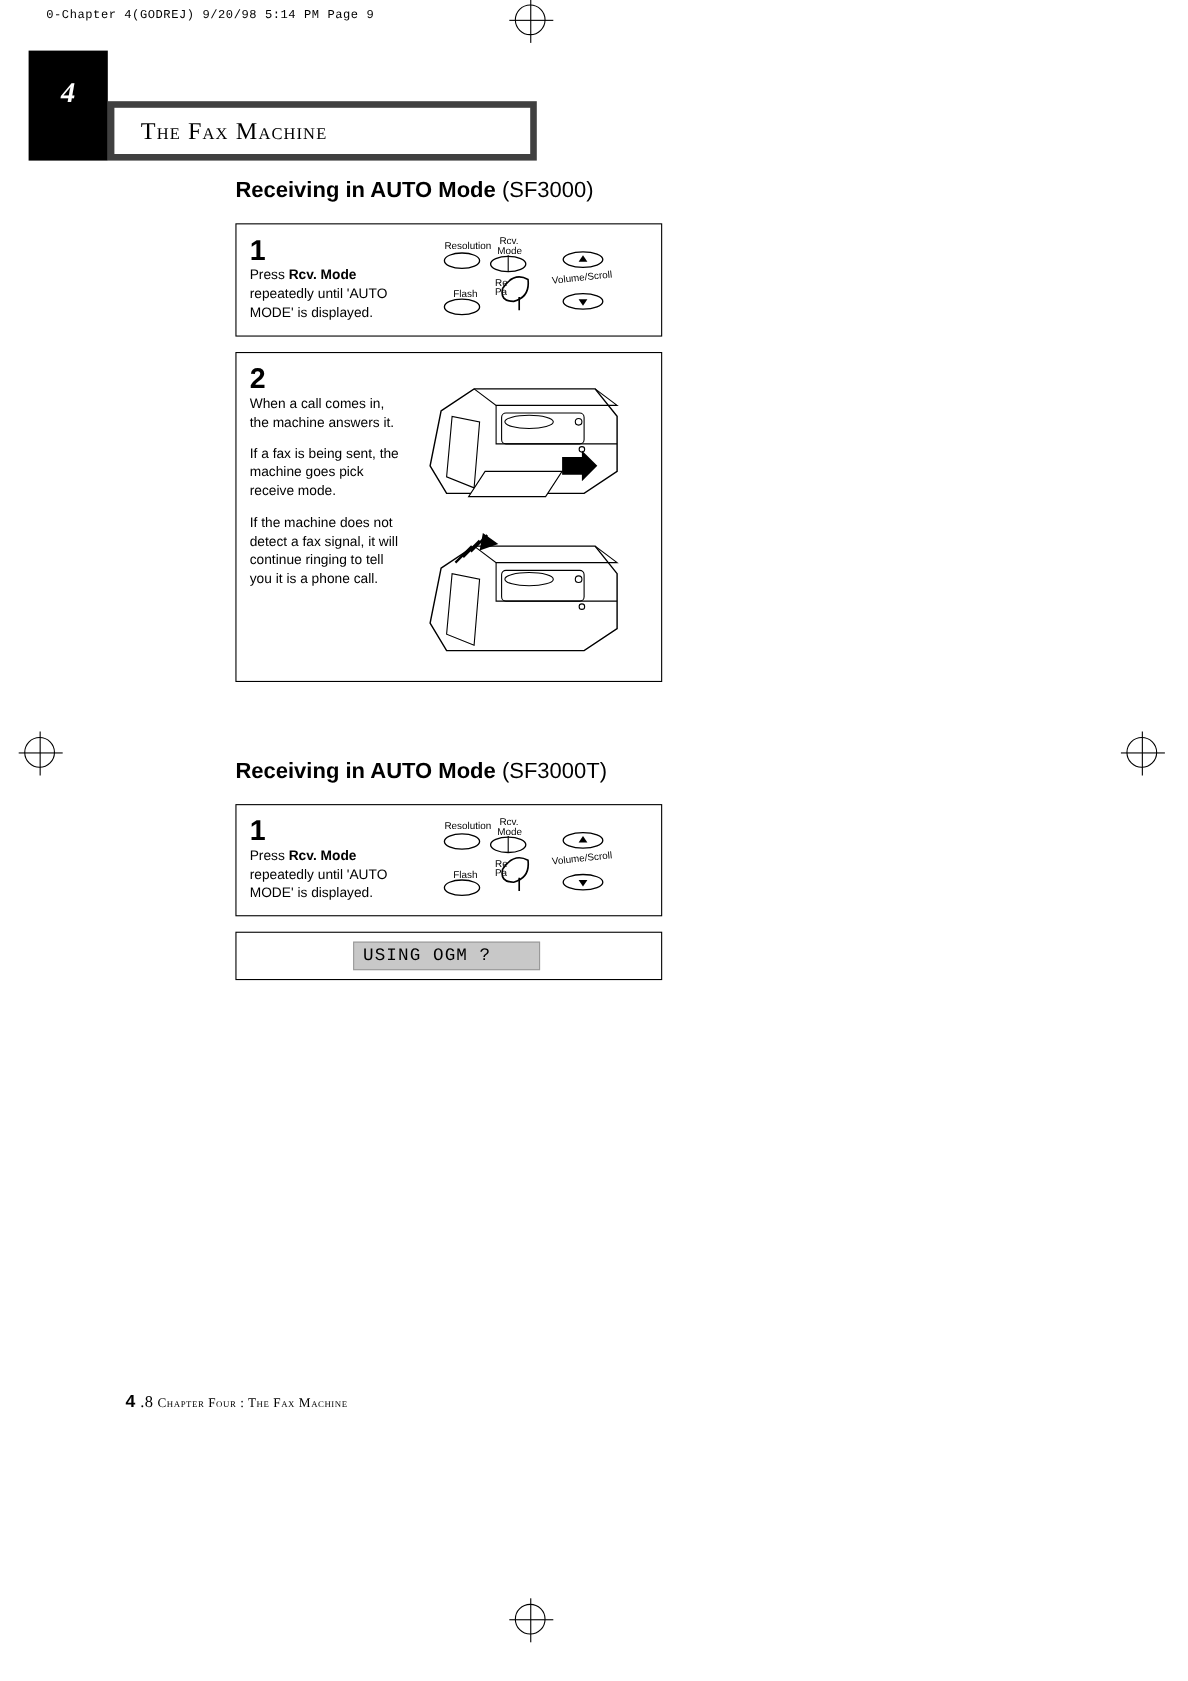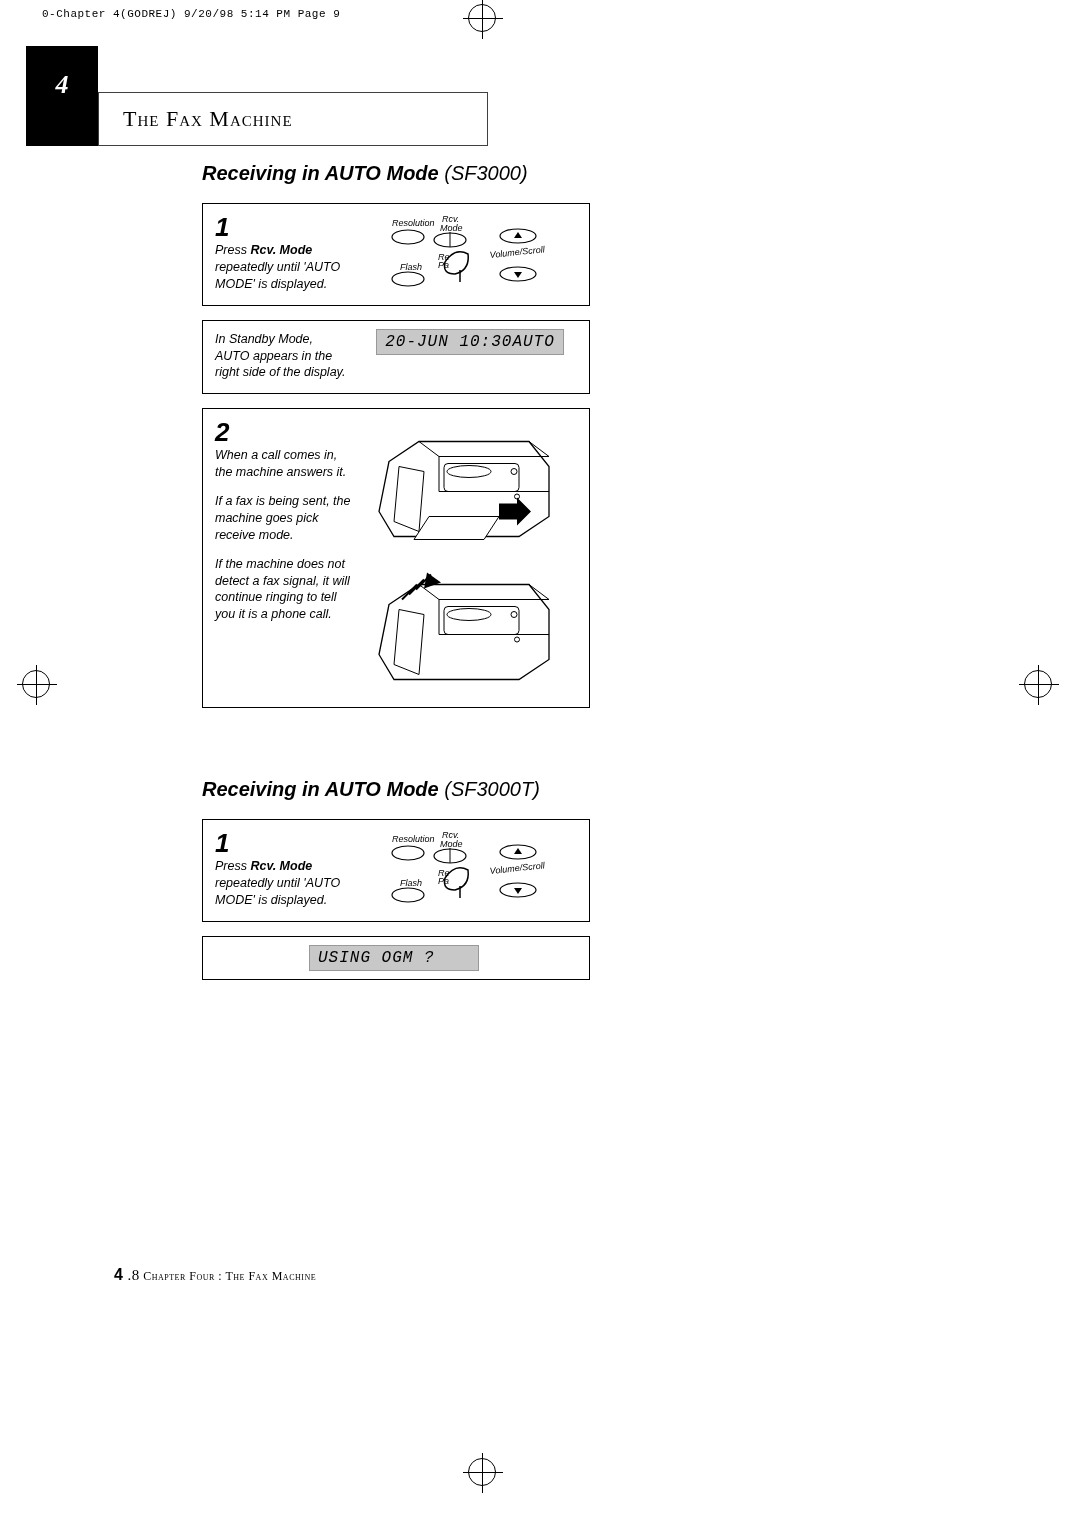--- a/index.html
+++ b/index.html
@@ -74,36 +74,35 @@
     font-style: italic;
     font-size: 26px;
     padding-top: 24px;
     font-family: Georgia, serif;
   }
 
   .header-box {
     position: absolute;
     top: 60px; left: 72px;
     width: 390px; height: 54px;
-    border: 1px solid #404040;
+    border: 6px solid #404040;
     padding-left: 24px;
     display: flex; align-items: center;
   }
   .header-box span {
     font-family: Georgia, 'Times New Roman', serif;
     font-size: 22px;
     font-variant: small-caps;
     letter-spacing: 1px;
   }
 
   .content {
     position: absolute;
-    top: 130px; left: 176px;
+    top: 130px; left: 188px;
     width: 700px;
-    font-style: italic;
   }
 
   h2.section {
     font-family: Arial, sans-serif;
     font-size: 20px;
     font-weight: bold;
     margin-bottom: 18px;
   }
   h2.section .model {
     font-weight: normal;
@@ -248,28 +247,20 @@
           <text x="68" y="56" class="btn-label" font-size="8">Pa</text>
           <text x="120" y="46" class="btn-label" transform="rotate(-6 120 46)">Volume/Scroll</text>
           <ellipse cx="148" cy="24" rx="18" ry="7" fill="none" stroke="#000" stroke-width="1.2"></ellipse>
           <polygon points="148,20 152,26 144,26" fill="#000"></polygon>
           <ellipse cx="148" cy="62" rx="18" ry="7" fill="none" stroke="#000" stroke-width="1.2"></ellipse>
           <polygon points="148,66 152,60 144,60" fill="#000"></polygon>
         </svg>
       </div>
     </div>
 
-    <div class="step-box">
-      <div class="step-left">
-        <span>In Standby Mode, AUTO appears in the right side of the display.</span>
-      </div>
-      <div class="step-right">
-        <div class="lcd">20-JUN 10:30AUTO</div>
-      </div>
-    </div>
 
     <div class="step-box tall" style="position:relative;">
       <div class="step-left">
         <span class="step-num">2</span>
         <div>When a call comes in, the machine answers it.</div>
         <div class="para-gap">If a fax is being sent, the machine goes pick receive mode.</div>
         <div class="para-gap">If the machine does not detect a fax signal, it will continue ringing to tell you it is a phone call.</div>
       </div>
       <div class="step-right" style="flex-direction:column; justify-content:space-around; padding:6px;">
         <svg viewBox="0 0 195 130" class="fax-illus">

